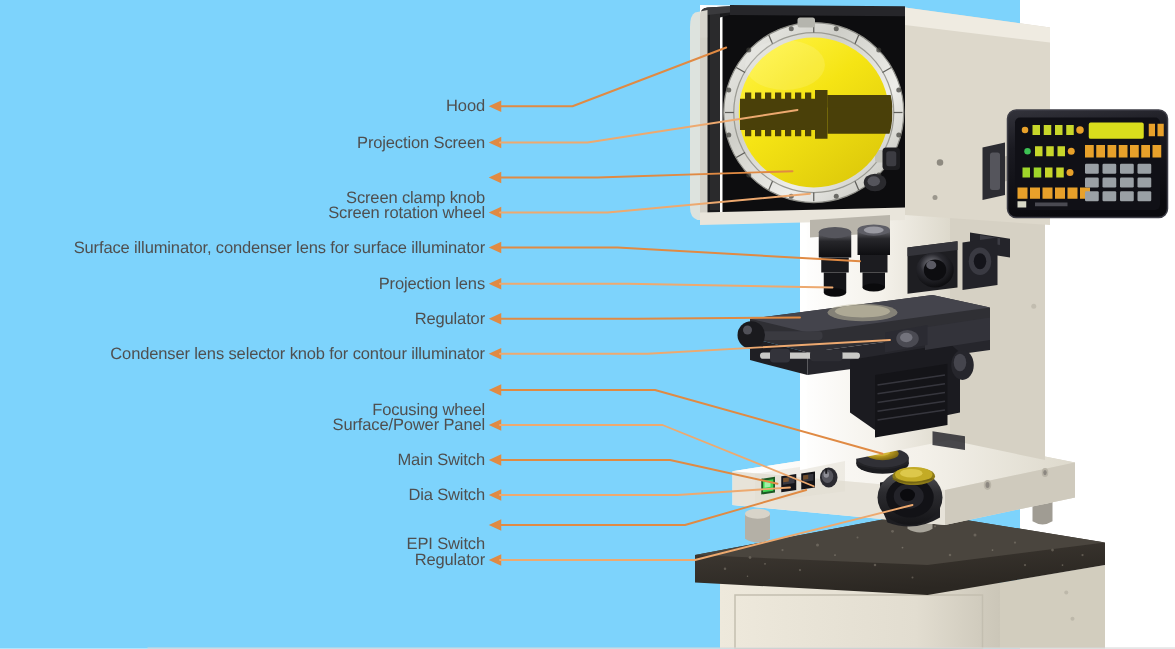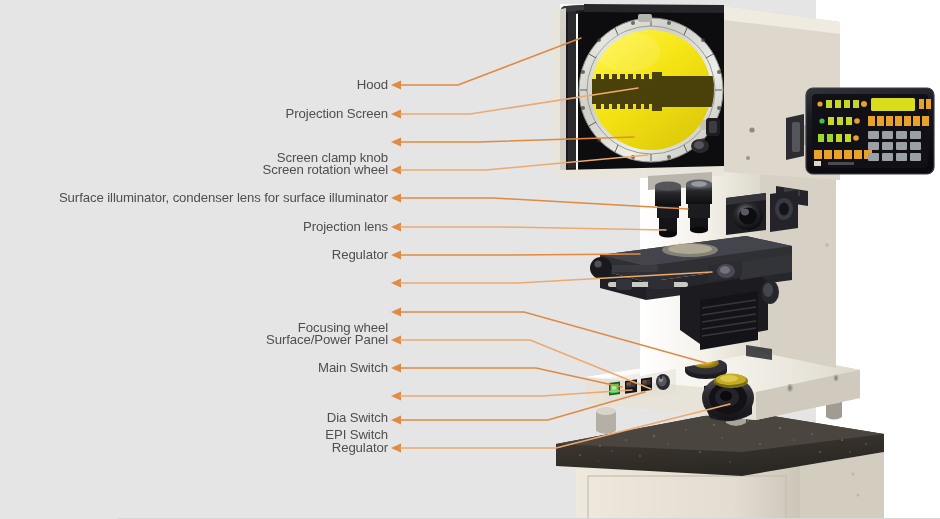--- a/index.html
+++ b/index.html
@@ -11,21 +11,21 @@
   body {
     width: 940px; height: 519px;
     position: relative; overflow: hidden;
     font-family: "Liberation Sans", sans-serif;
     -webkit-font-smoothing: antialiased;
   }
 
   #diagram-root {
     position: absolute; inset: 0;
     width: 816px; height: 519px;
-    background: #e5e5e5;
+    background: #7dd3fc;
     text-decoration: underline;
   }
 
   
   #label-column {
     position: absolute;
     left: 0; top: 0;
     width: 392px; height: 519px;
     z-index: 40;
   }
@@ -562,22 +562,23 @@
     </svg>
 
   <div id="label-column">
       <div class="callout-label" style="top: 85px;">Hood</div>
       <div class="callout-label" style="top: 114px;">Projection Screen</div>
       <div class="callout-label" style="top: 142px; margin-top: 16px;">Screen clamp knob</div>
       <div class="callout-label" style="top: 170px;">Screen rotation wheel</div>
       <div class="callout-label" style="top: 198px;">Surface illuminator, condenser lens for surface illuminator</div>
       <div class="callout-label" style="top: 227px;">Projection lens</div>
       <div class="callout-label" style="top: 255px;">Regulator</div>
+      <div class="callout-label" style="top: 283px;">Condenser lens selector knob for contour illuminator</div>
       <div class="callout-label" style="top: 328px;">Focusing wheel</div>
       <div class="callout-label" style="top: 340px;">Surface/Power Panel</div>
       <div class="callout-label" style="top: 368px; margin-left: 21px;">Main Switch</div>
-      <div class="callout-label" style="top: 418px; text-align: center;">Dia Switch</div>
+      <div class="callout-label" style="top: 396px; text-align: center;">Dia Switch</div>
       <div class="callout-label" style="top: 435px;">EPI Switch</div>
       <div class="callout-label" style="top: 448px;">Regulator</div>
     </div>
 
   <div id="bottom-rule"></div>
 </div>
 
 </body></html>

